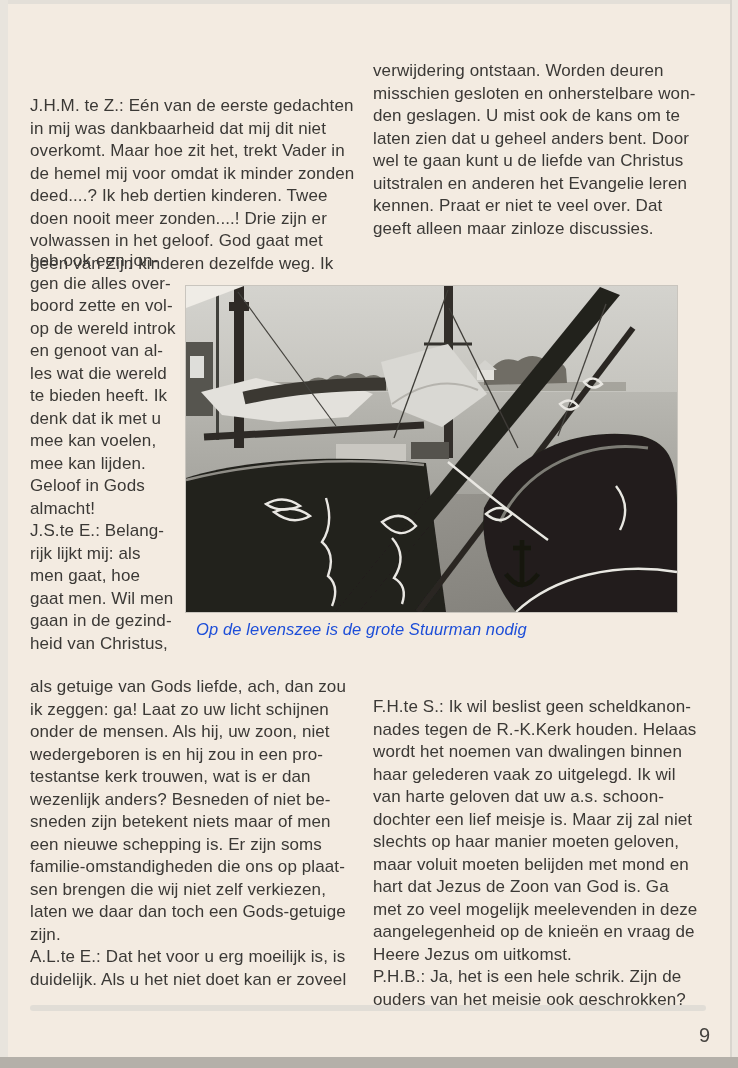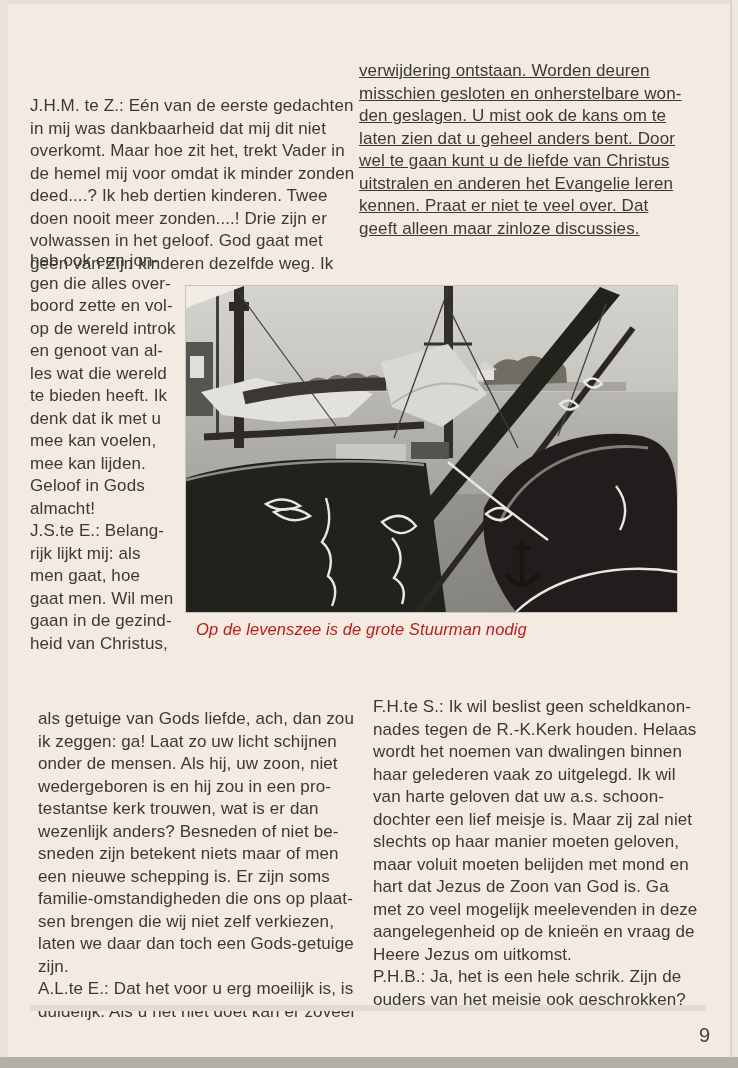--- a/index.html
+++ b/index.html
@@ -16,31 +16,31 @@
   .edge-bottom{left:0;bottom:0;width:738px;height:11px;background:#b4b0a9;}
   .para{
     position:absolute;
     white-space:pre-line;
     font-size:17px;line-height:22.5px;
     color:#3b3936;
     letter-spacing:0.1px;
   }
   .para-left-top{left:30px;top:60px;width:350px;margin-top:35px;}
   .para-left-wrap{left:30px;top:250px;width:170px;}
-  .para-left-bottom{left:30px;top:708px;width:350px;margin-left:8px;}
-  .para-right-top{left:359px;top:60px;width:345px;text-decoration:underline;}
+  .para-left-bottom{left:30px;top:676px;width:350px;}
+  .para-right-top{left:373px;top:60px;width:345px;}
   .para-right-bottom{left:373px;top:696px;width:345px;}
   .photo{
     position:absolute;left:186px;top:286px;width:491px;height:326px;
     outline:1px solid #c9c5be;background:#c7c6c1;overflow:hidden;
   }
   .photo svg{display:block;width:100%;height:100%;}
   .caption{
     position:absolute;left:196px;top:620px;width:420px;
-    font-style:italic;font-size:16.5px;color:#b91c1c;letter-spacing:0.1px;
+    font-style:italic;font-size:16.5px;color:#1d4ed8;letter-spacing:0.1px;
   }
   .footer-divider{
     position:absolute;left:30px;top:1005px;width:676px;height:6px;
     background:#e1ddd6;border-radius:3px;
   }
   .page-number{
     position:absolute;right:28px;top:1024px;
     font-size:20px;color:#45433f;
   }
 </style>

